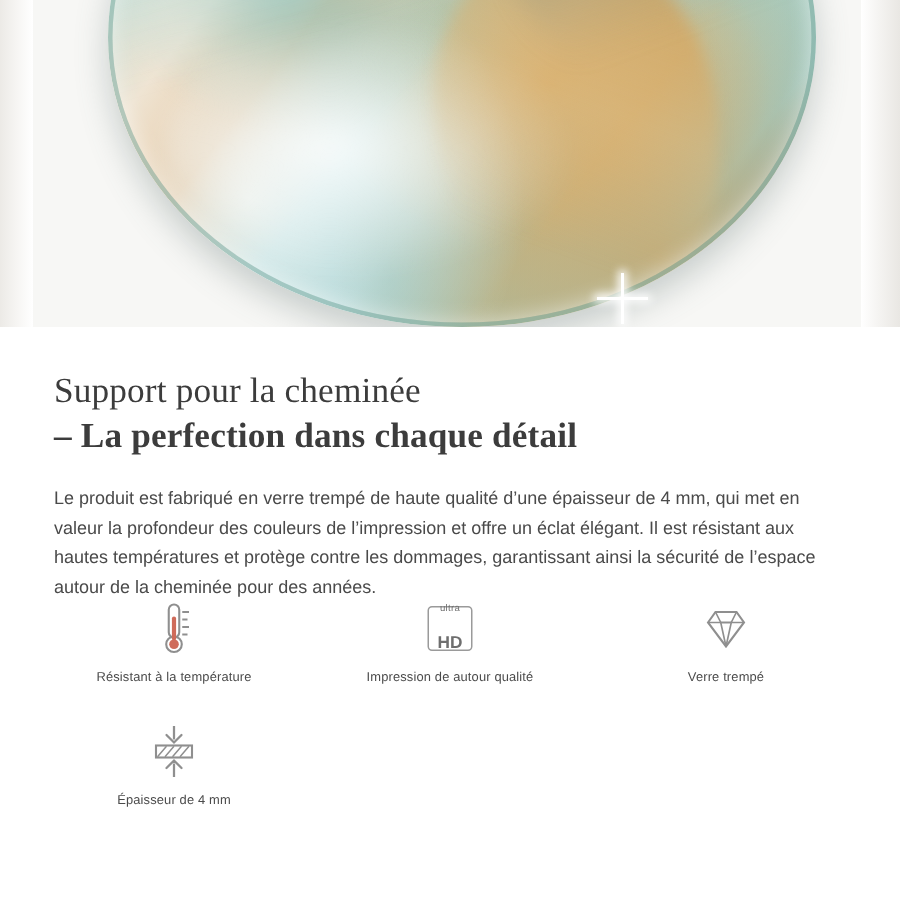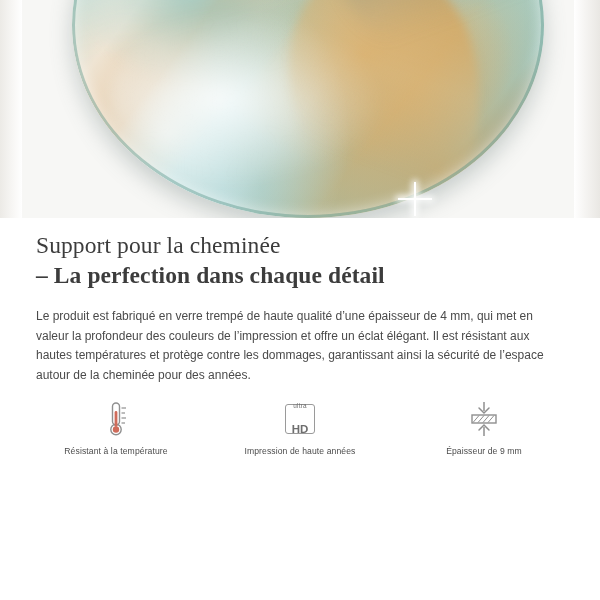--- a/index.html
+++ b/index.html
@@ -113,21 +113,21 @@
     position: absolute;
     background: #ffffff;
     box-shadow: 0 0 6px 2px rgba(255,255,255,0.9);
   }
   .sparkle:before { left: 16px; top: 0; width: 2px; height: 34px; }
   .sparkle:after { left: 0; top: 16px; width: 34px; height: 2px; }
 
   
   .content {
     position: absolute;
-    left: 0; top: 202px;
+    left: 0; top: 218px;
     width: 600px;
     padding: 12px 36px;
   }
   .headline {
     font-family: "Liberation Serif", serif;
     font-size: 23.5px;
     line-height: 30px;
     color: #3c3c3c;
     font-weight: 400;
     margin-top: 16px;
@@ -230,34 +230,46 @@
       <div class="caption">Résistant à la température</div>
     </div>
 
     <div class="feature">
       <div class="glyph">
         <div class="ultrahd">
           <span class="u1">ultra</span>
           <span class="u2">HD</span>
         </div>
       </div>
-      <div class="caption">Impression de haute années</div>
-    </div>
-
-
+      <div class="caption">Impression de autour qualité</div>
+    </div>
+
+
+    <div class="feature">
+      <div class="glyph">
+        <svg width="36" height="34" viewBox="0 0 36 34">
+          <path d="M6 13 L11 6 H25 L30 13 L18 29 Z" fill="none" stroke="#8f8f8f" stroke-width="1.4"></path>
+          <path d="M6 13 H30" stroke="#8f8f8f" stroke-width="1.1"></path>
+          <path d="M11 6 L14.5 13 L18 29" stroke="#8f8f8f" stroke-width="1.1" fill="none"></path>
+          <path d="M25 6 L21.5 13 L18 29" stroke="#8f8f8f" stroke-width="1.1" fill="none"></path>
+          <path d="M14.5 13 H21.5" stroke="#8f8f8f" stroke-width="1.1"></path>
+        </svg>
+      </div>
+      <div class="caption">Verre trempé</div>
+    </div>
 
 
     <div class="feature">
       <div class="glyph">
         <svg width="36" height="38" viewBox="0 0 36 38">
           <path d="M18 2 V11" stroke="#8f8f8f" stroke-width="1.5"></path>
           <path d="M13 8 L18 13 L23 8" fill="none" stroke="#8f8f8f" stroke-width="1.5" stroke-linecap="round"></path>
           <rect x="6" y="15" width="24" height="8" fill="none" stroke="#8f8f8f" stroke-width="1.4"></rect>
           <path d="M7 22.5 L13 15.5 M12 22.5 L18 15.5 M17 22.5 L23 15.5 M22 22.5 L28 15.5" stroke="#8f8f8f" stroke-width="1"></path>
           <path d="M18 36 V27" stroke="#8f8f8f" stroke-width="1.5"></path>
           <path d="M13 30 L18 25 L23 30" fill="none" stroke="#8f8f8f" stroke-width="1.5" stroke-linecap="round"></path>
         </svg>
       </div>
-      <div class="caption">Épaisseur de 9 mm</div>
+      <div class="caption">Épaisseur de 4 mm</div>
     </div>
 
   </div>
 </div>
 
 </body></html>

